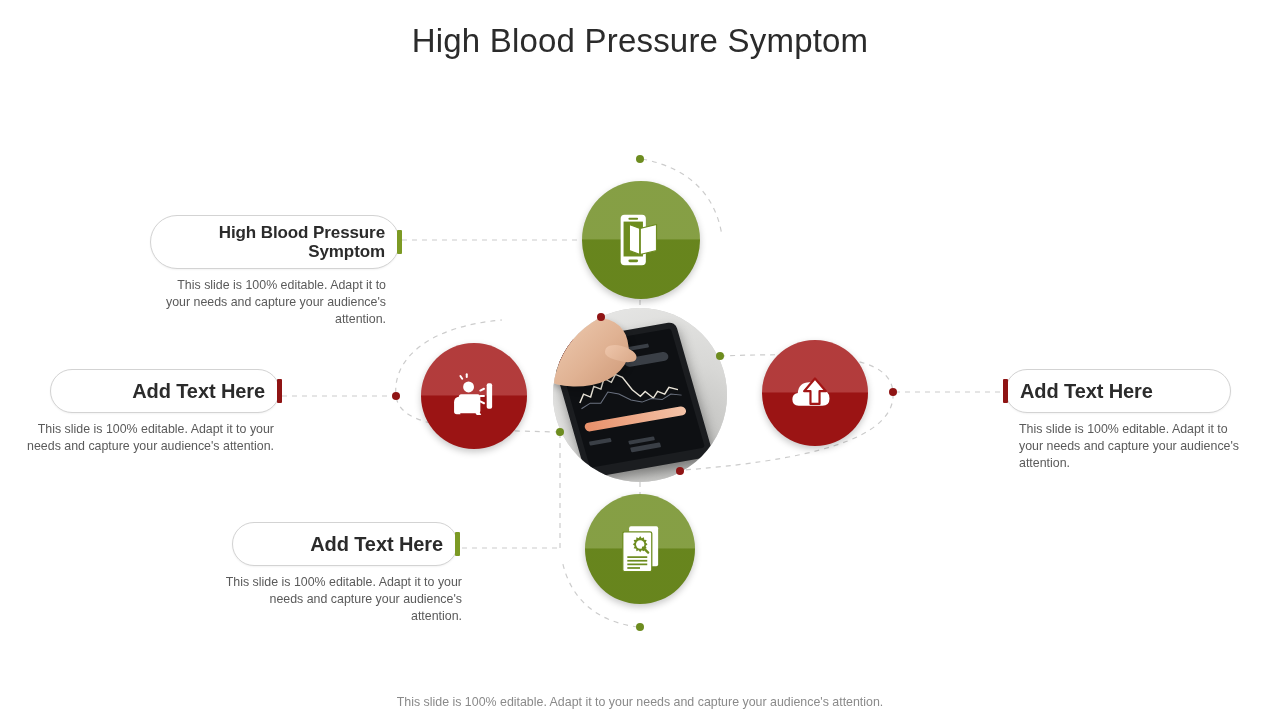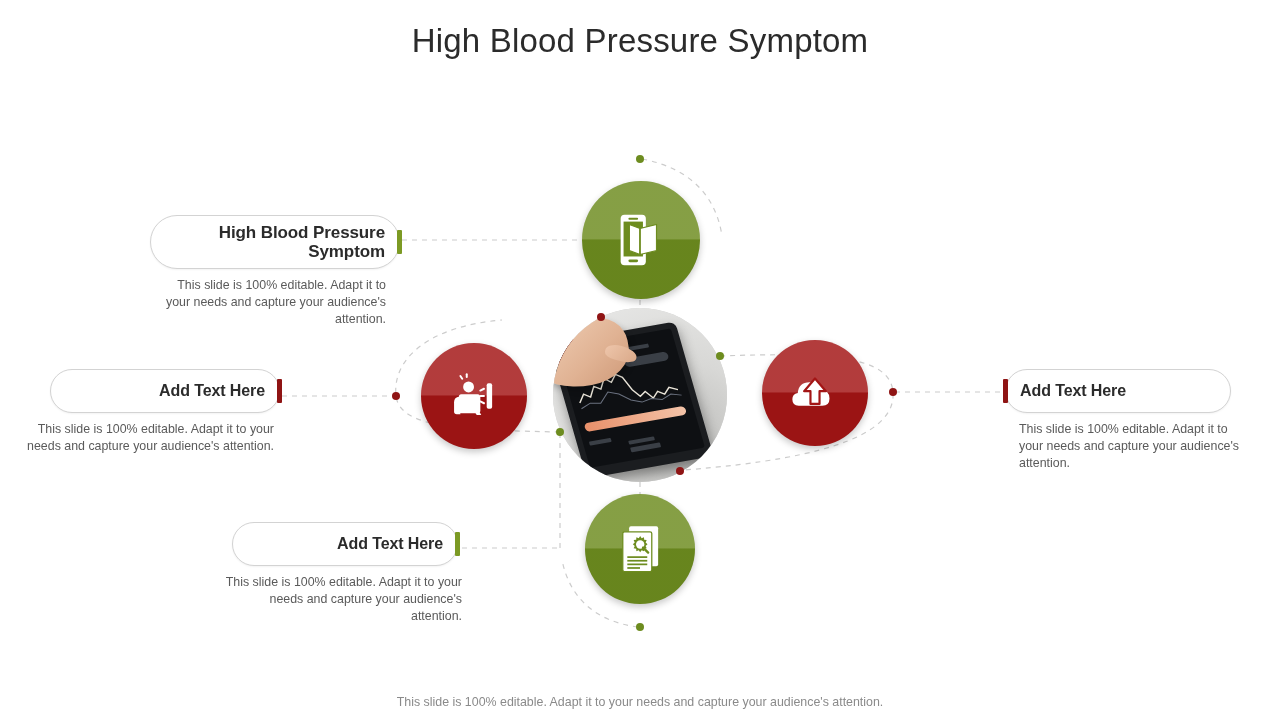--- a/index.html
+++ b/index.html
@@ -182,21 +182,21 @@
     border-radius: 27px;
     background: #ffffff;
     height: 44px;
     display: flex;
     align-items: center;
     box-sizing: border-box;
     box-shadow: 0 1px 2px rgba(0,0,0,0.05);
   }
   .pill .pill-text {
     width: 100%;
-    font-size: 16px;
+    font-size: 20px;
     font-weight: bold;
     color: #2b2b2b;
     line-height: 1.12;
     letter-spacing: -0.1px;
   }
   .pill.two-line { height: 54px; }
   .pill.two-line .pill-text { font-size: 17px; }
   .tab {
     position: absolute;
     width: 5px;

